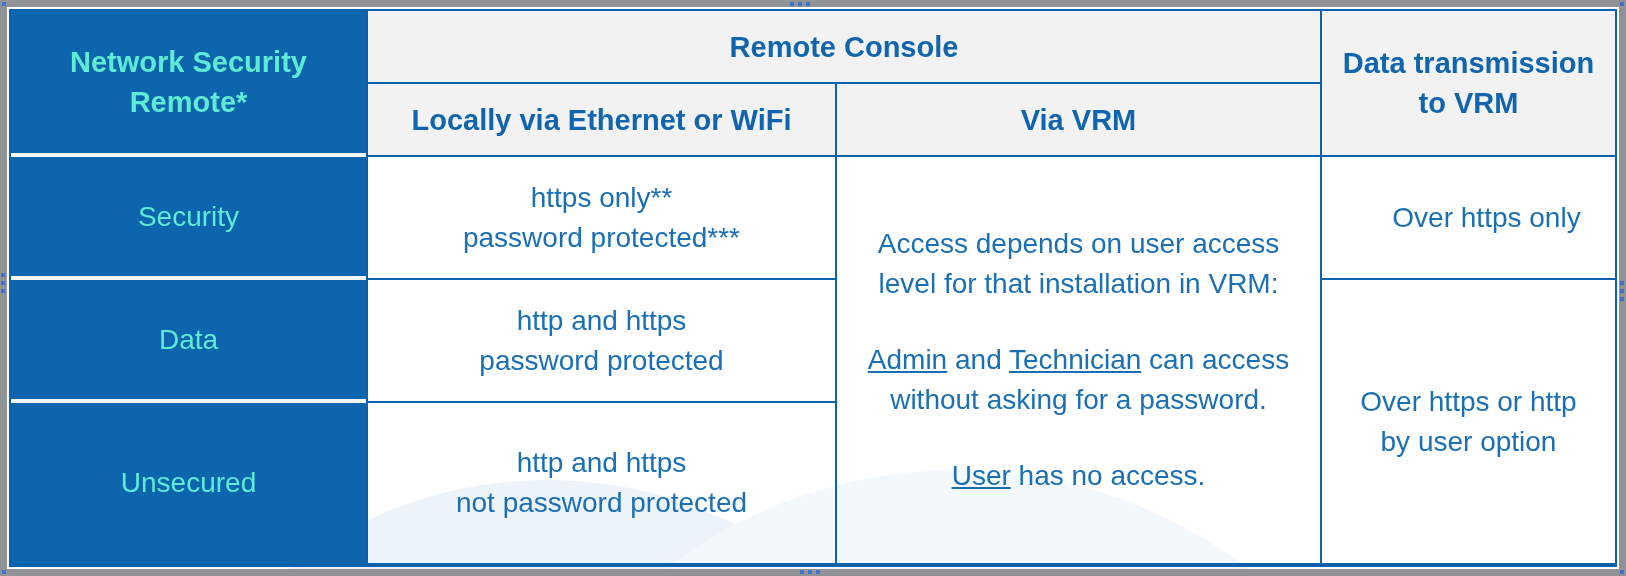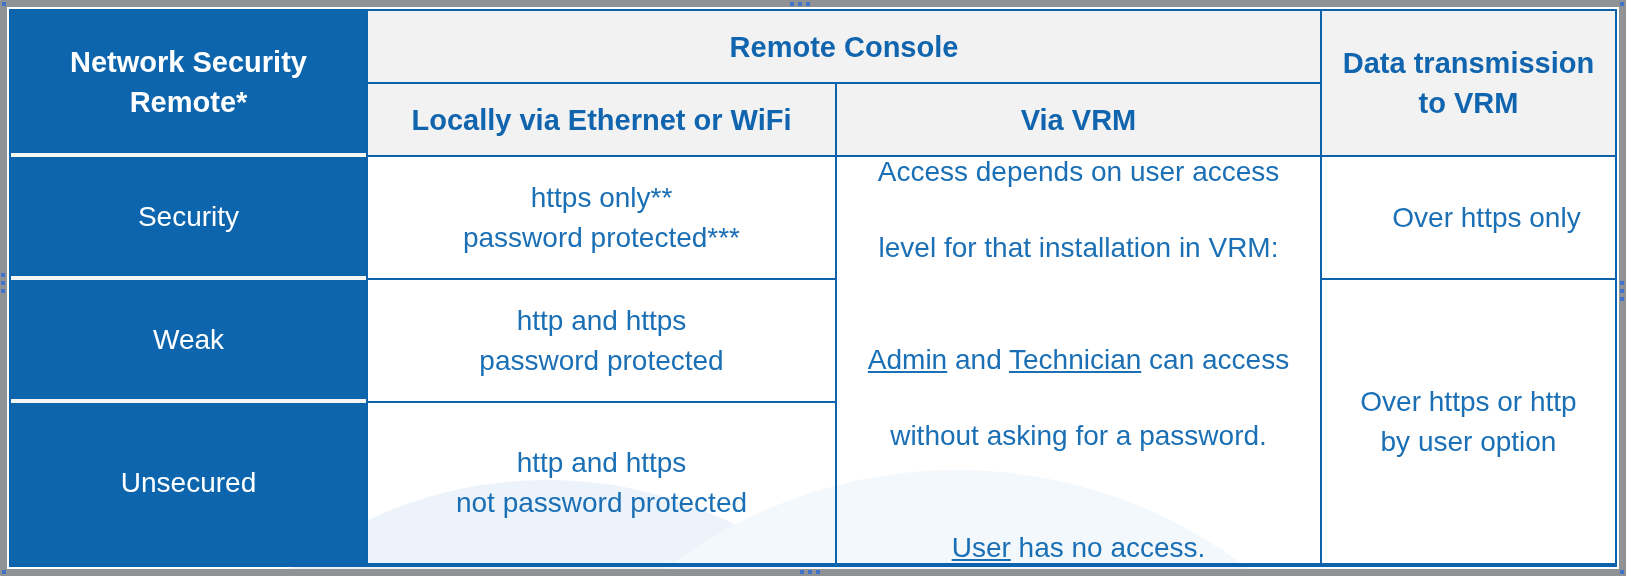--- a/index.html
+++ b/index.html
@@ -28,21 +28,21 @@
     display:grid;
     grid-template-columns:355px 469px 485px 295px;
     grid-template-rows:73px 73px 123px 123px 160px;
   }
   .c{
     box-sizing:border-box;
     display:flex;flex-direction:column;
     justify-content:center;align-items:center;
     text-align:center;
   }
-  .blue{background:#0d66ad;color:#ffffff;font-size:28px;line-height:40px;}
+  .blue{background:#0d66ad;color:#5eead4;font-size:28px;line-height:40px;}
   .blue.hdrw{font-weight:700;font-size:29px;}
   .hdr{background:#f2f2f2;color:#1065ae;font-weight:700;font-size:29px;line-height:40px;}
   .bodyc{background:transparent;color:#1a6fb5;font-size:28px;line-height:40px;}
   .bl{border-left:2px solid #0c63ab;}
   .bb{border-bottom:2px solid #0c63ab;}
   .wb{border-bottom:4px solid #f4f7f4;}
   .sp{height:36px;}
   .u{text-decoration:underline;}
   
   .dot{position:absolute;width:4px;height:4px;background:#3f74cc;}
@@ -82,36 +82,36 @@
       </div>
 
       <div class="c blue wb" style="grid-column:1;grid-row:3;">
         <div>Security</div>
       </div>
       <div class="c bodyc bl bb" style="grid-column:2;grid-row:3;">
         <div>https only**</div>
         <div>password protected***</div>
       </div>
 
-      <div class="c bodyc bl" style="grid-column:3;grid-row:3/6;gap:36px;">
+      <div class="c bodyc bl" style="grid-column:3;grid-row:3/6;">
         <div>Access depends on user access</div>
         <div>level for that installation in VRM:</div>
         <div class="sp"></div>
         <div><span class="u">Admin</span><span> and </span><span class="u">Technician</span><span> can access</span></div>
         <div>without asking for a password.</div>
         <div class="sp"></div>
         <div><span class="u">User</span><span> has no access.</span></div>
       </div>
 
       <div class="c bodyc bl bb" style="grid-column:4;grid-row:3;padding-left:36px;">
         <div>Over https only</div>
       </div>
 
       <div class="c blue wb" style="grid-column:1;grid-row:4;">
-        <div>Weak</div>
+        <div>Data</div>
       </div>
       <div class="c bodyc bl bb" style="grid-column:2;grid-row:4;">
         <div>http and https</div>
         <div>password protected</div>
       </div>
 
       <div class="c bodyc bl" style="grid-column:4;grid-row:4/6;">
         <div>Over https or http</div>
         <div>by user option</div>
       </div>

